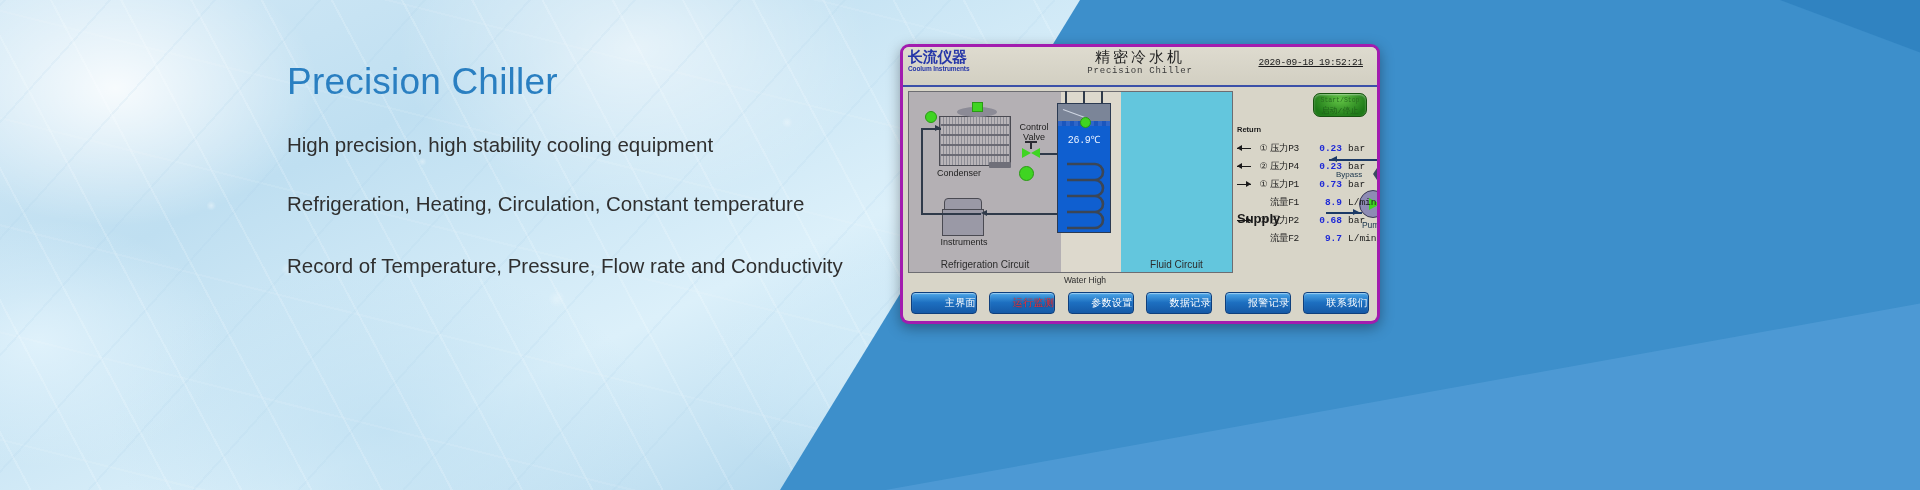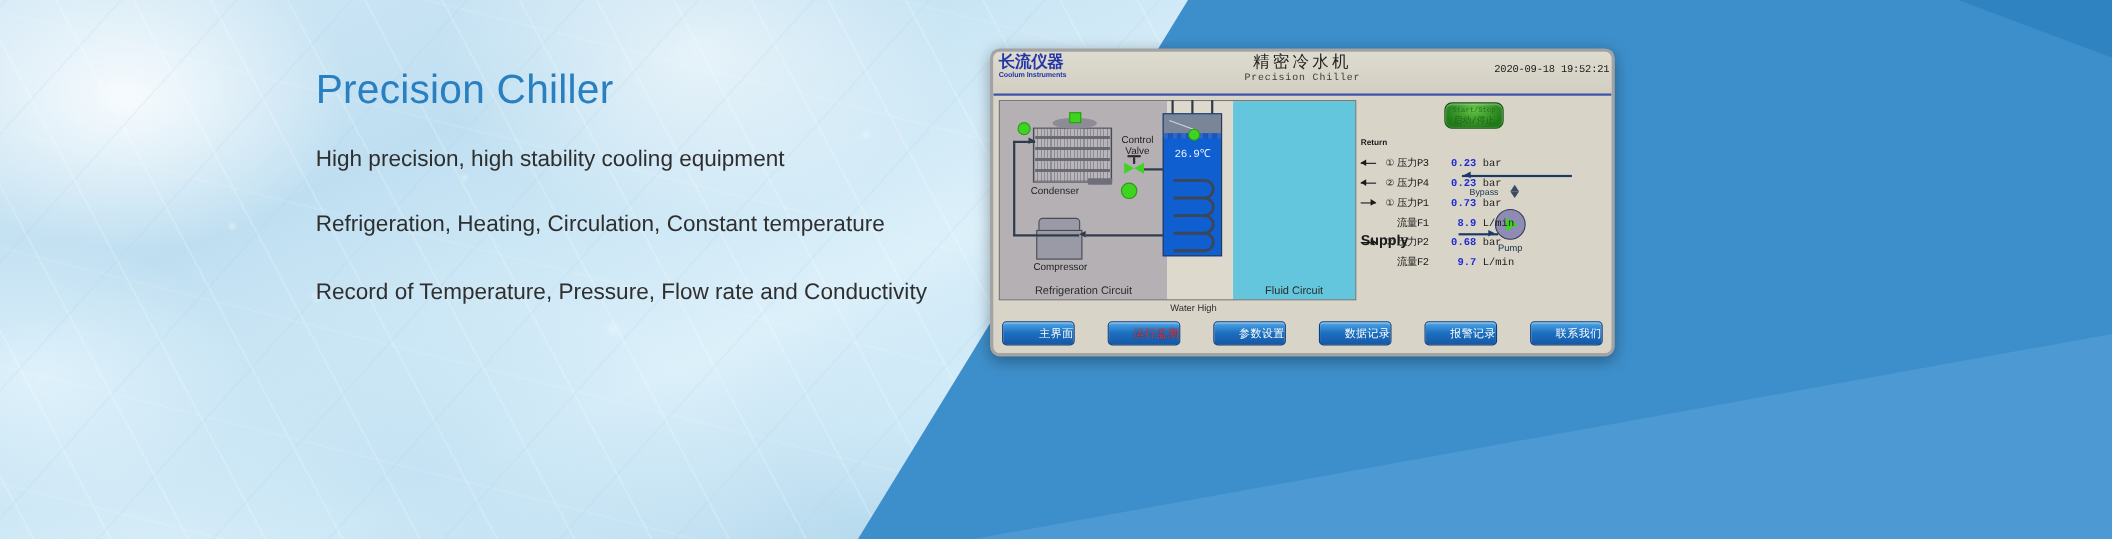--- a/index.html
+++ b/index.html
@@ -73,22 +73,22 @@
   }
   .subline{
     color:#2f2f2f;font-size:20.5px;line-height:1.25;margin:0 11px 36px 0;
     font-weight:400;white-space:nowrap;
   }
   .subline.s1{margin-bottom:33px;}
   .subline.s3{margin-bottom:0;}
 
   
   #hmi{
-    position:absolute;left:900px;top:44px;width:568px;height:280px;
-    background:#a3a3a3;border-radius:9px;
+    position:absolute;left:900px;top:44px;width:480px;height:280px;
+    background:#a21caf;border-radius:9px;
     box-shadow:0 4px 14px rgba(0,0,0,.35);
     padding:3px;box-sizing:border-box;
   }
   #hmi-screen{
     width:100%;height:100%;background:#d8d5c8;border-radius:6px;
     position:relative;overflow:hidden;
     display:flex;flex-direction:column;
   }
   
   #hmi-header{
@@ -96,22 +96,22 @@
     background:linear-gradient(180deg,#dedbcf,#d2cfc2);
     border-bottom:2px solid #3b50a8;
   }
   #brand{position:absolute;left:5px;top:2px;}
   #brand-cn{color:#2536a8;font-size:15px;font-weight:700;line-height:1;letter-spacing:-.3px;}
   #brand-en{color:#2536a8;font-size:6.5px;font-weight:700;line-height:1;margin-top:2px;letter-spacing:-.1px;}
   #title-wrap{position:absolute;left:0;right:0;top:2px;text-align:center;}
   #title-cn{color:#232323;font-size:15px;letter-spacing:3px;line-height:1.1;}
   #title-en{color:#3a3a3a;font-size:9px;font-family:"Liberation Mono",monospace;letter-spacing:.8px;line-height:1.2;}
   #datetime{
-    position:absolute;right:2px;top:10px;color:#1a1a1a;
-    font-family:"Liberation Mono",monospace;font-size:9.5px;letter-spacing:-.2px;
+    position:absolute;right:14px;top:10px;color:#1a1a1a;
+    font-family:"Liberation Mono",monospace;font-size:9.5px;letter-spacing:-.2px;text-decoration:underline;
   }
 
   
   #hmi-body{flex:1 1 auto;position:relative;padding:4px 5px 2px 5px;box-sizing:border-box;}
   #mimic{
     position:absolute;left:5px;top:4px;width:325px;height:182px;
     border:1px solid #6d6d72;box-sizing:border-box;display:flex;
   }
   .zone{position:relative;height:100%;box-sizing:border-box;}
   .zone-label{
@@ -288,21 +288,21 @@
             <div id="fan"></div>
             <div id="fan-led"></div>
             <div id="cond-foot"></div>
             <div id="lbl-cond">Condenser</div>
 
             <div id="compressor">
               <div id="comp-top"></div>
               <div id="comp-body"></div>
             </div>
             <div id="comp-led"></div>
-            <div id="lbl-comp">Compressor</div>
+            <div id="lbl-comp">Instruments</div>
 
             <div id="lbl-valve">
               <span>Control</span><br>
               <span>Valve</span>
             </div>
             <div id="valve">
               <div class="tri tl"></div>
               <div class="tri tr"></div>
               <div id="valve-stem"></div>
               <div id="valve-top"></div>

